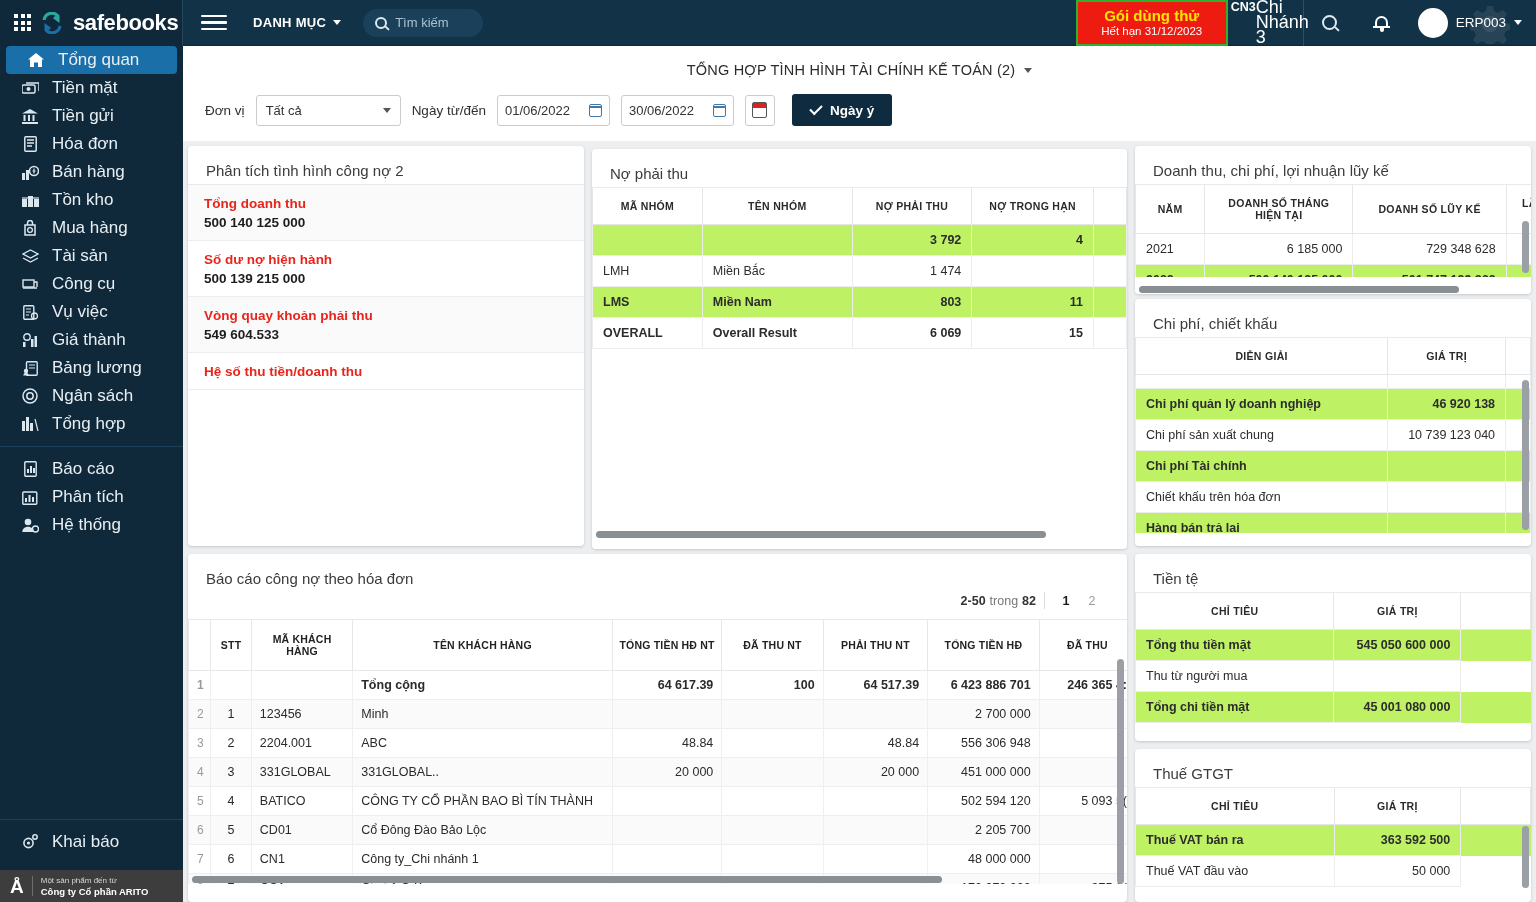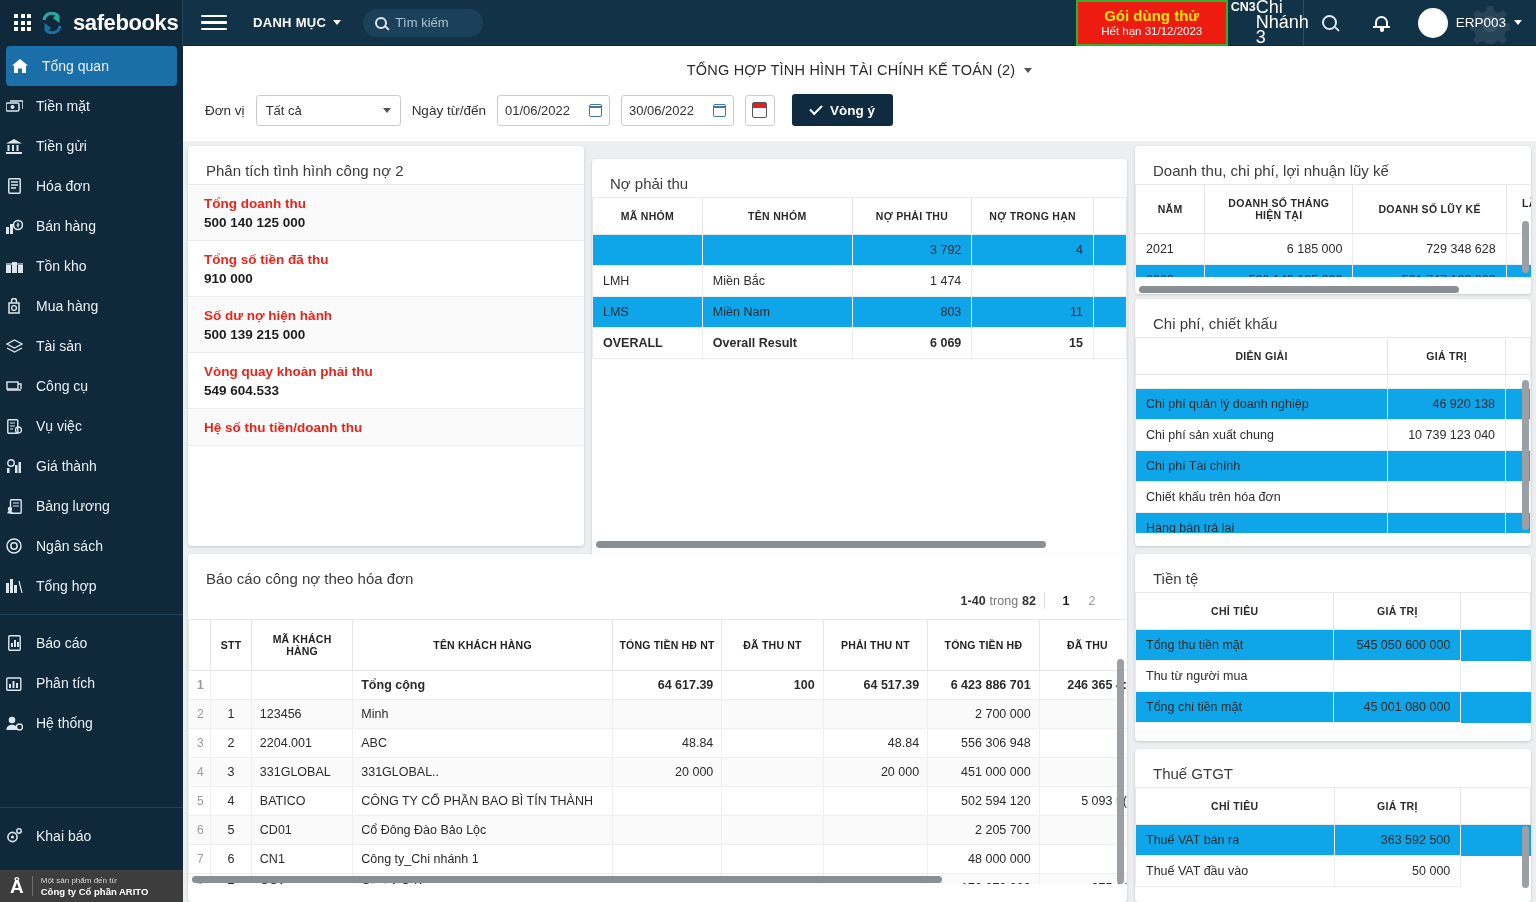--- a/index.html
+++ b/index.html
@@ -98,22 +98,22 @@
   .gear-deco {
     position: absolute; right: 26px; top: 4px; width: 40px; height: 40px;
     opacity: 0.16; pointer-events: none;
   }
   
   #sidebar {
     position: absolute; top: 46px; left: 0; width: 183px; height: 856px;
     background: #10293a; display: flex; flex-direction: column;
   }
   .side-item {
-    height: 40px; display: flex; align-items: center; gap: 12px;
-    padding-left: 4px; color: #e8eff4; font-size: 14px; cursor: pointer;
+    height: 28px; display: flex; align-items: center; gap: 12px;
+    padding-left: 20px; color: #e8eff4; font-size: 17px; cursor: pointer;
   }
   .side-item.active { background: #1b6fa8; margin: 0 6px; border-radius: 4px; }
   .side-item .si-ic {
     width: 20px; height: 18px; display: flex; align-items: center; justify-content: center;
     flex: 0 0 auto; font-size: 14px; color: #dbe7ef;
   }
   .side-item .si-ic svg { display: block; }
   .side-divider { height: 1px; background: #1e415a; margin: 8px 0; }
   #side-spacer { flex: 1 1 auto; }
   #side-footer {
@@ -205,21 +205,21 @@
   table.tbl { border-collapse: collapse; width: 100%; }
   table.tbl th {
     font-size: 10.5px; font-weight: bold; color: #2a2a2a; letter-spacing: 0.3px;
     padding: 12px 10px; border: 1px solid #e6e6e6; border-top: none;
     background: #ffffff; text-align: center; vertical-align: middle;
   }
   table.tbl td {
     font-size: 12.5px; color: #2c2c2c; padding: 8px 10px;
     border: 1px solid #ededed; white-space: nowrap;
   }
-  table.tbl tr.alt td { background: #0ea5e9; }
+  table.tbl tr.alt td { background: #bef264; font-weight: bold; }
   table.tbl td.num { text-align: right; }
   table.tbl tr.bold td { font-weight: bold; }
   .hscroll {
     height: 9px; background: #ffffff; position: relative;
   }
   .hscroll .thumb {
     position: absolute; left: 4px; top: 1px; height: 7px; background: #8a8f94;
     border-radius: 4px;
   }
   .vscroll-thumb {
@@ -545,53 +545,49 @@
       </div>
       <div class="fdate">
         <span>30/06/2022</span>
         <span class="cal-ic"></span>
       </div>
       <div class="cal-red-btn">
         <span class="cal-red"></span>
       </div>
       <div id="btn-ok">
         <span class="check"></span>
-        <span>Vòng ý</span>
+        <span>Ngày ý</span>
       </div>
     </div>
   </div>
 
   <div id="board">
 
     <div class="card" style="left:5px; top:5px; width:396px; height:400px;">
       <div class="card-title">Phân tích tình hình công nợ 2</div>
       <div>
         <div class="kpi-row">
           <div class="kpi-label">Tổng doanh thu</div>
           <div class="kpi-value">500 140 125 000</div>
-        </div>
-        <div class="kpi-row">
-          <div class="kpi-label">Tổng số tiền đã thu</div>
-          <div class="kpi-value">910 000</div>
         </div>
         <div class="kpi-row">
           <div class="kpi-label">Số dư nợ hiện hành</div>
           <div class="kpi-value">500 139 215 000</div>
         </div>
         <div class="kpi-row">
           <div class="kpi-label">Vòng quay khoản phải thu</div>
           <div class="kpi-value">549 604.533</div>
         </div>
         <div class="kpi-row">
           <div class="kpi-label">Hệ số thu tiền/doanh thu</div>
         </div>
       </div>
     </div>
 
-    <div class="card" style="left:409px; top:18px; width:535px; height:400px;">
+    <div class="card" style="left:409px; top:8px; width:535px; height:400px;">
       <div class="card-title">Nợ phải thu</div>
       <div style="height:342px; overflow:hidden; position:relative;">
         <table class="tbl">
           <thead>
             <tr>
               <th style="width:110px">MÃ NHÓM</th>
               <th style="width:150px">TÊN NHÓM</th>
               <th style="width:120px">NỢ PHẢI THU</th>
               <th style="width:122px">NỢ TRONG HẠN</th>
               <th style="width:33px"></th>
@@ -712,21 +708,21 @@
             </tr>
           </tbody>
         </table>
         <div class="vscroll-thumb" style="top:42px; height:150px;"></div>
       </div>
     </div>
 
     <div class="card" style="left:5px; top:413px; width:939px; height:348px;">
       <div class="card-title nb">Báo cáo công nợ theo hóa đơn</div>
       <div class="pagination">
-        <span class="count">1-40</span>
+        <span class="count">2-50</span>
         <span class="sub" style="margin:0 4px">trong</span>
         <span class="count">82</span>
         <span class="vdiv"></span>
         <span class="pg active">1</span>
         <span class="pg idle">2</span>
       </div>
       <div id="bigtable-wrap" style="height:265px;">
         <table class="big" style="width:948px;">
           <thead>
             <tr>

